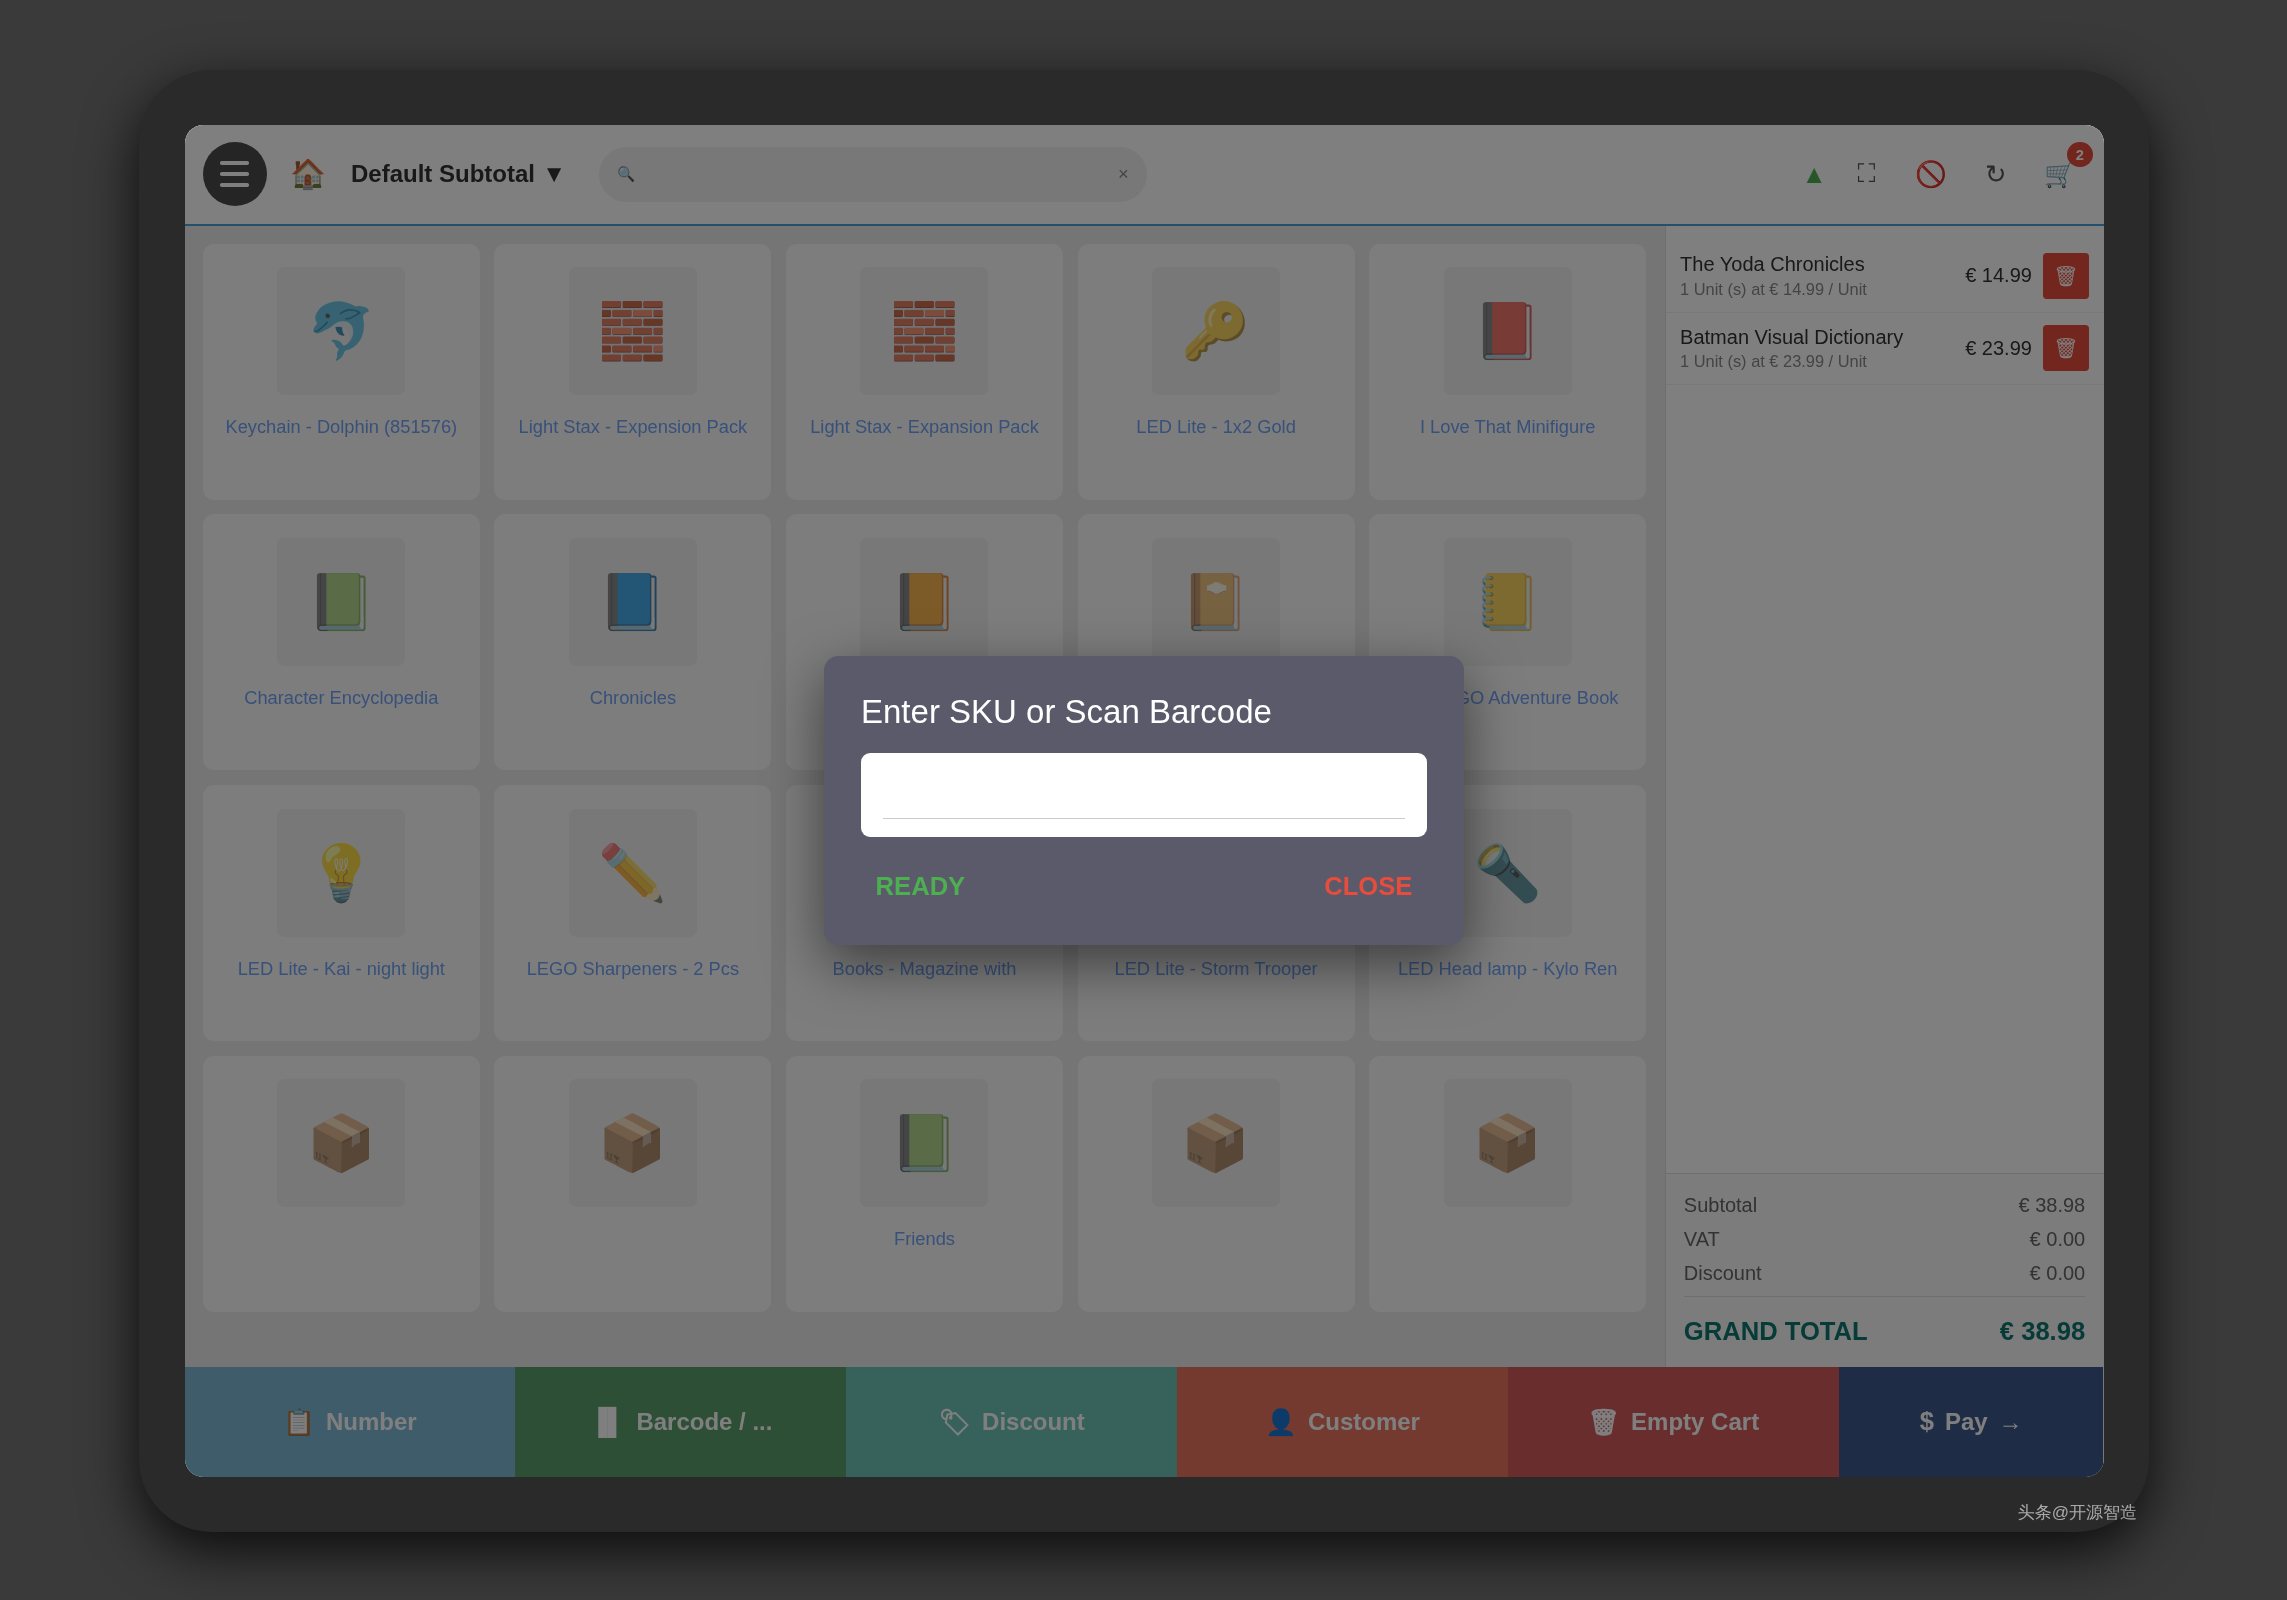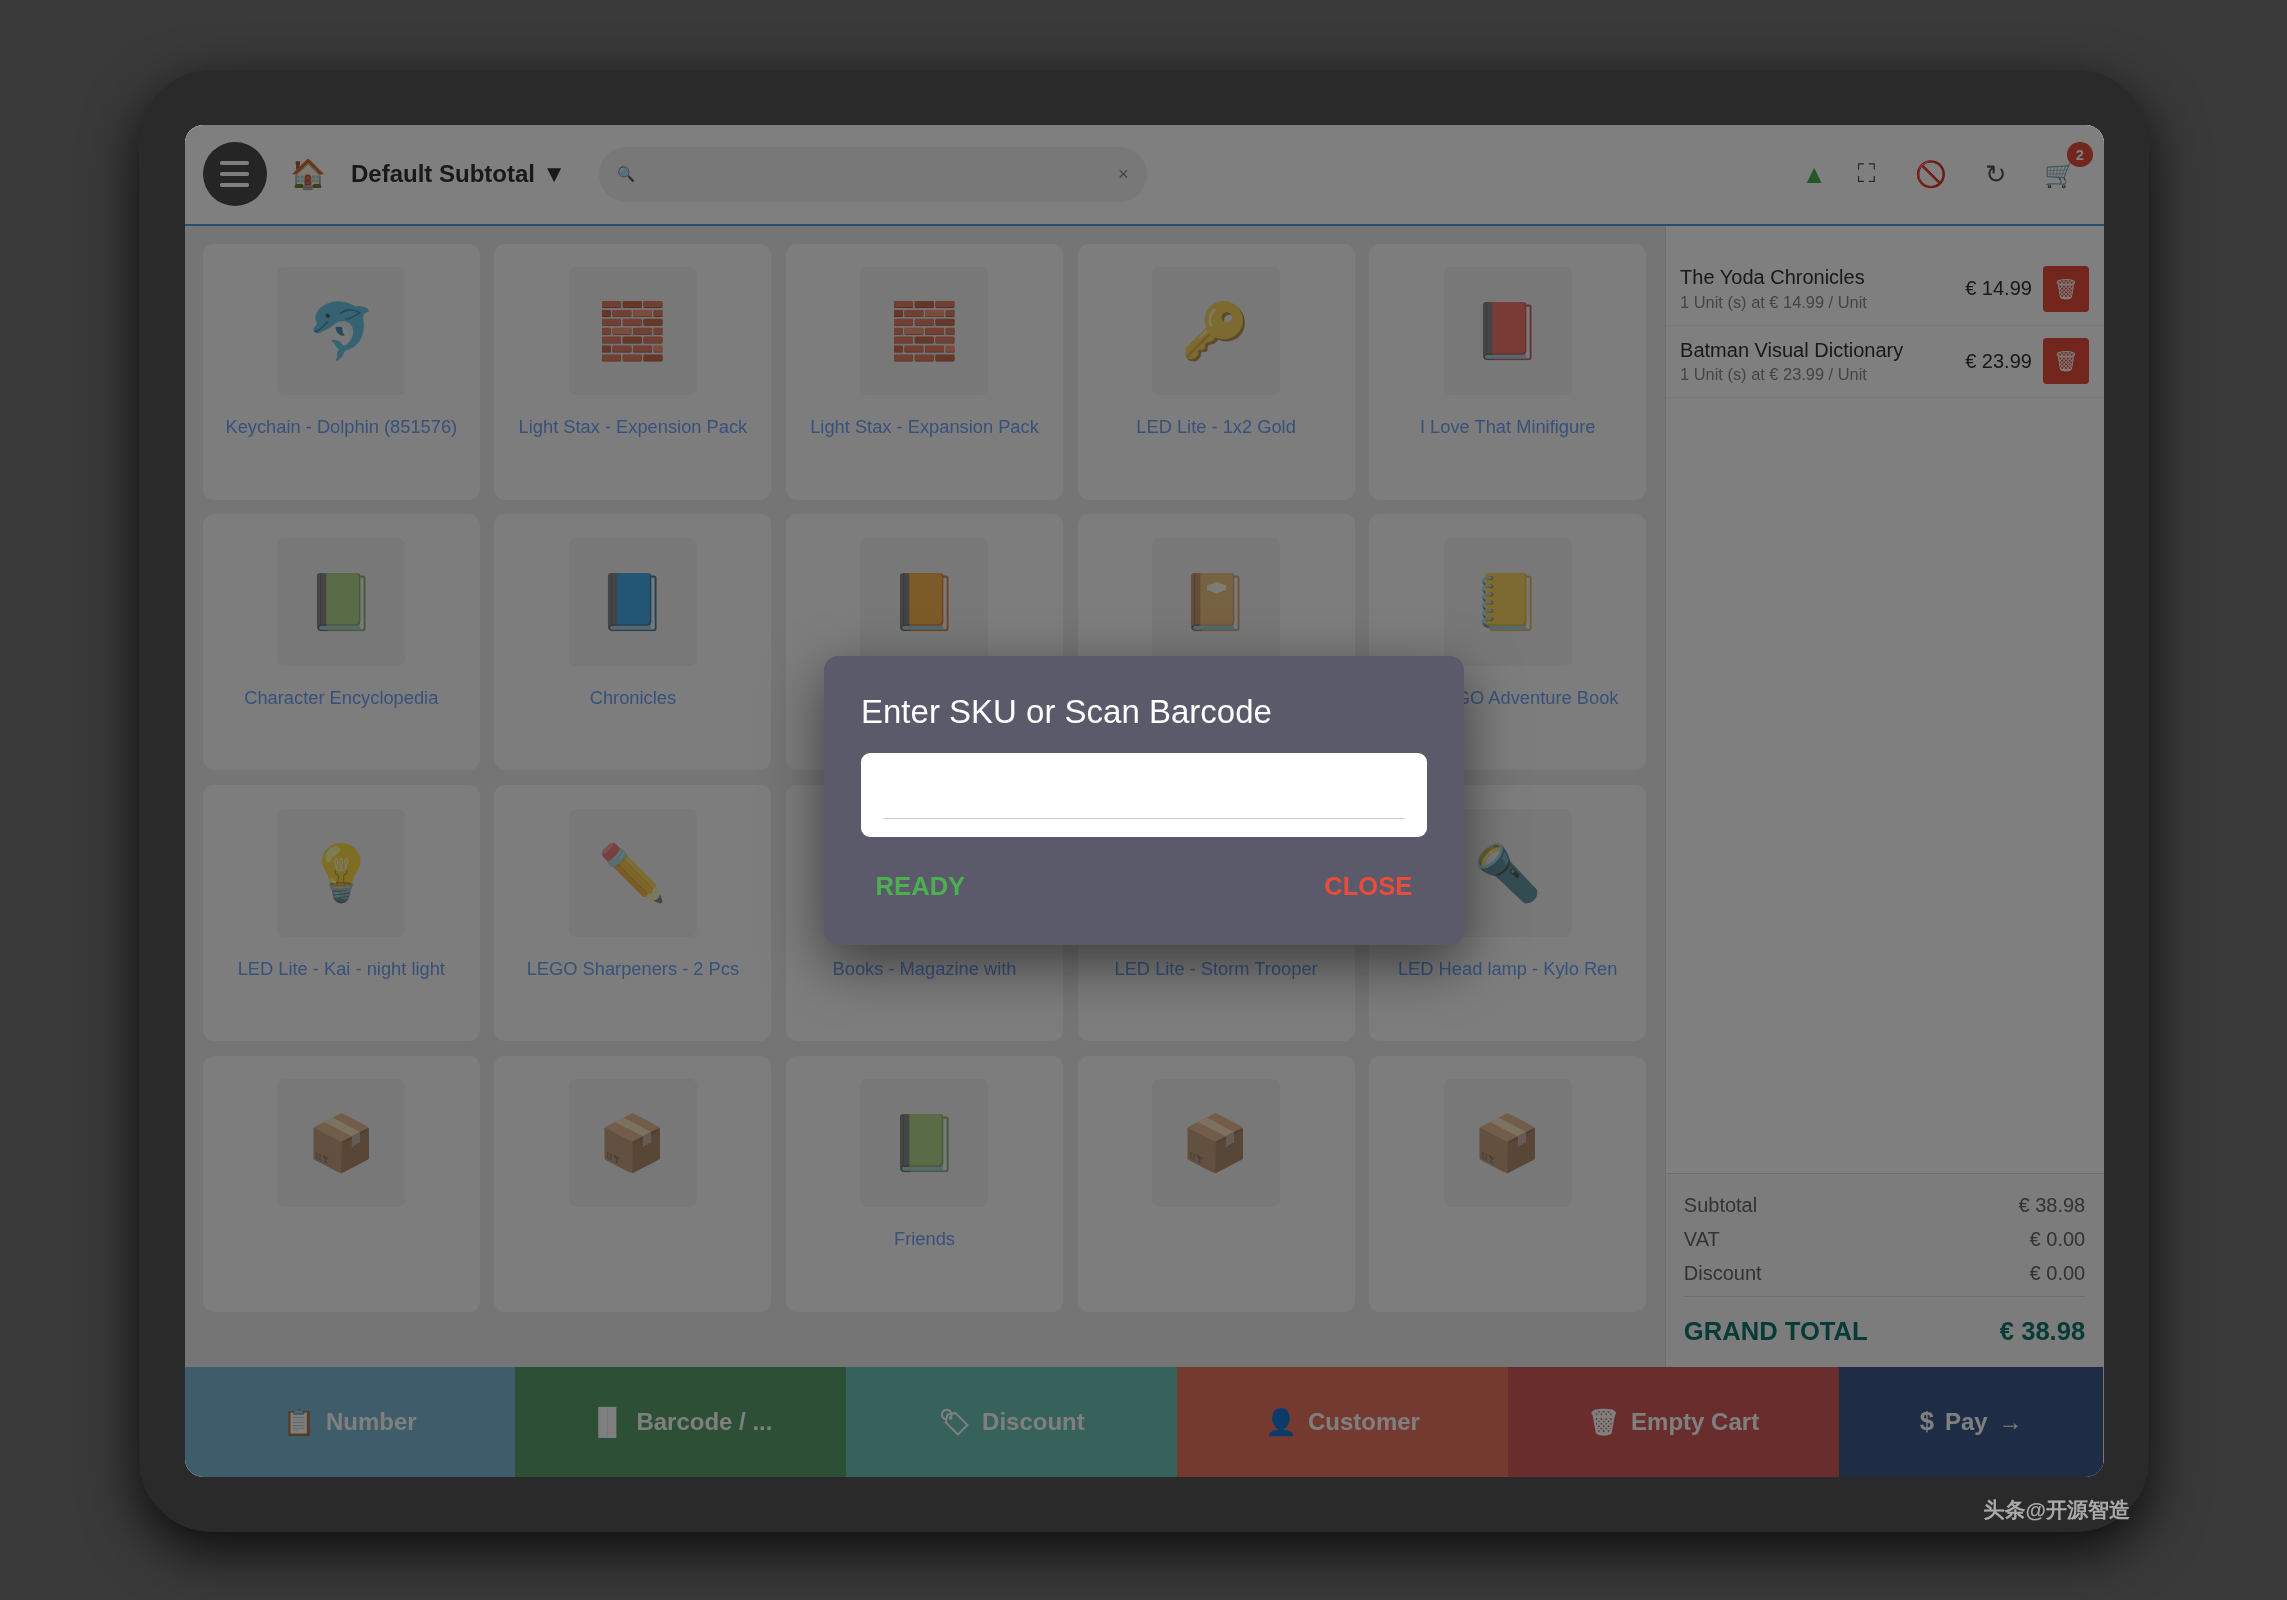--- a/index.html
+++ b/index.html
@@ -216,21 +216,20 @@
       display: flex;
       flex-direction: column;
       border-left: 0.9px solid #ddd;
       flex-shrink: 0;
     }
 
     .cart-items {
       flex: 1;
       overflow-y: auto;
       padding: 14.6px 0;
-      margin-top: 13px;
     }
 
     .cart-item {
       display: flex;
       align-items: center;
       padding: 12.8px 14.6px;
       border-bottom: 0.9px solid #f0f0f0;
     }
 
     .cart-item-info {
@@ -384,24 +383,24 @@
       padding: 7.3px 14.6px;
     }
 
     .modal-btn.ready { color: #4CAF50; }
     .modal-btn.close { color: #e74c3c; }
 
     
     .watermark {
       position: absolute;
       bottom: 7.3px;
-      right: 19px;
-      font-size: 21px;
+      right: 12px;
+      font-size: 17px;
       color: rgba(255,255,255,0.6);
-      font-weight: 700;
+      font-weight: 400;
     }
 
     
     .product-placeholder {
       width: 128px;
       height: 128px;
       background: #f0f0f0;
       border-radius: 7.3px;
       display: flex;
       align-items: center;

